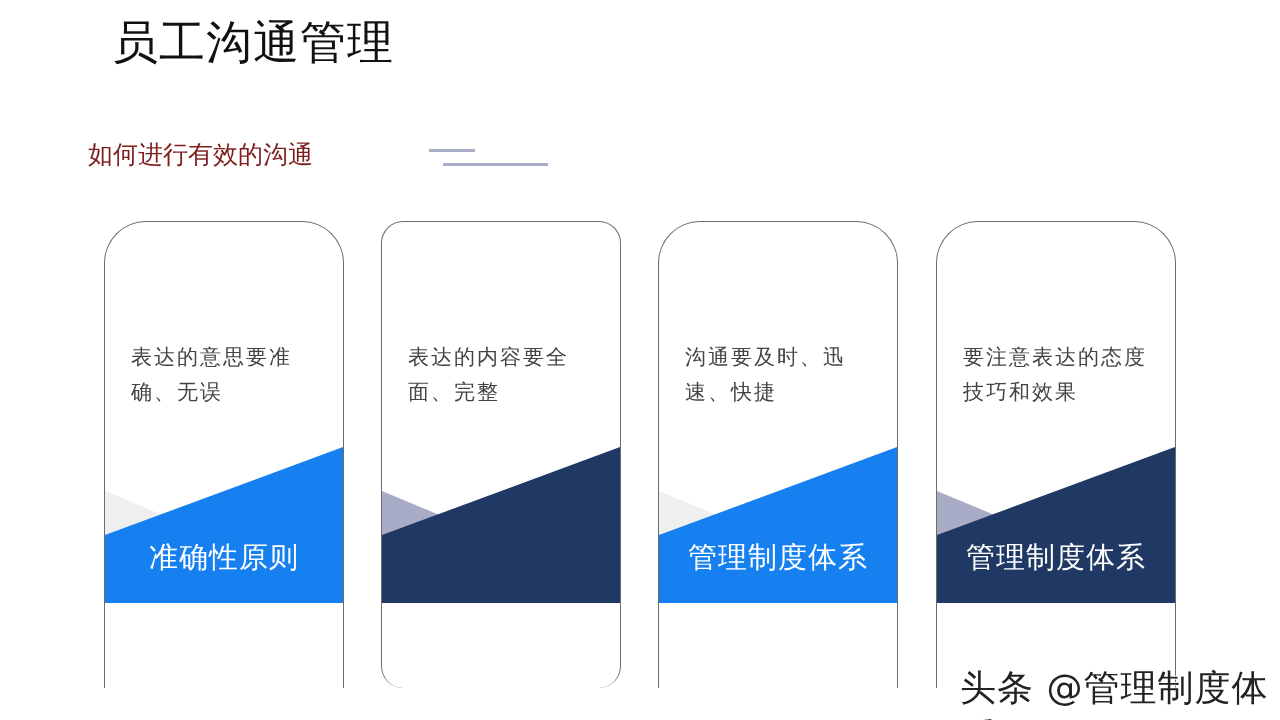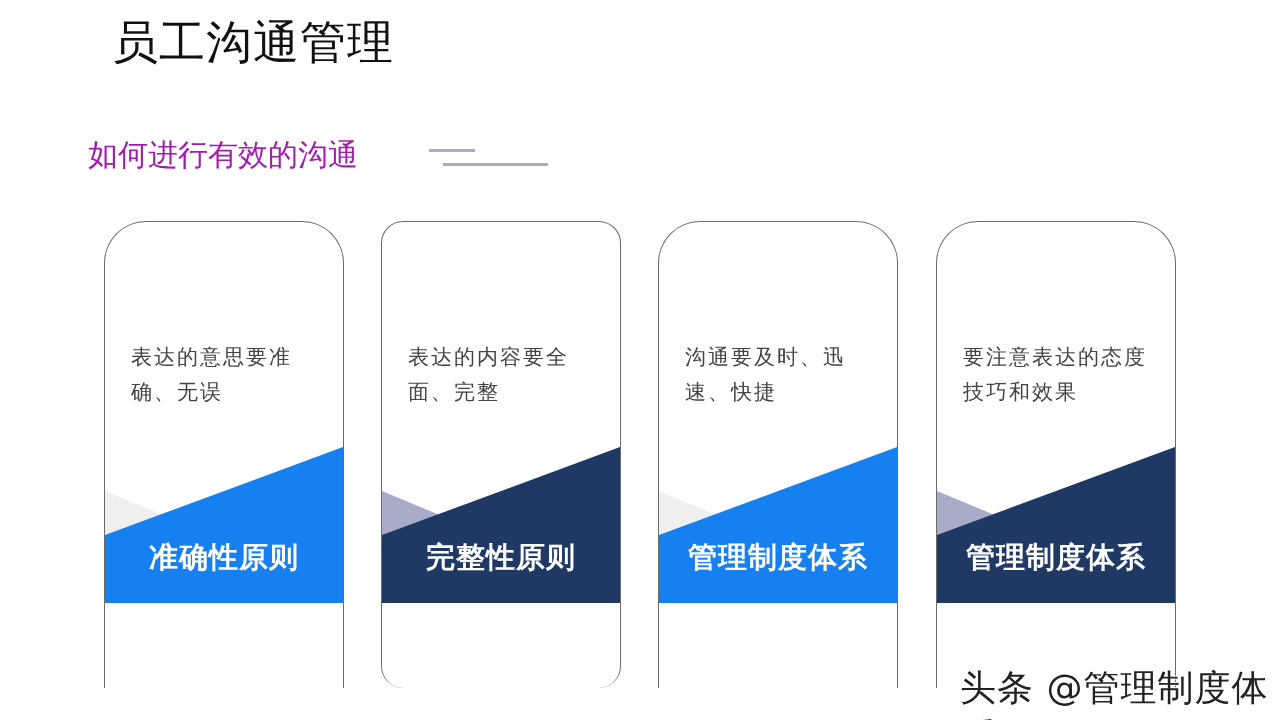--- a/index.html
+++ b/index.html
@@ -1,26 +1,26 @@
 <!DOCTYPE html>
 <html><head>
 <meta charset="utf-8">
 <style>
   html, body { margin:0; padding:0; }
   body { width:1280px; height:720px; background:#ffffff; position:relative; overflow:hidden;
          font-family:"DejaVu Sans","Liberation Sans",sans-serif; color:#111; }
   .title { position:absolute; left:88px; top:14px; font-size:46px; line-height:56px; color:#111; letter-spacing:1px;margin-left:24px; }
-  .subtitle { position:absolute; left:88px; top:134px; font-size:30px; line-height:42px; color:#a21caf; }
+  .subtitle { position:absolute; left:88px; top:134px; font-size:25px; line-height:42px; color:#7f1d1d; }
   .deco1 { position:absolute; left:429px; top:149px; width:46px; height:3px; background:#a9acc6; }
   .deco2 { position:absolute; left:443px; top:163px; width:105px; height:3px; background:#a9acc6; }
   .card { position:absolute; top:221px; width:240px; height:467px; box-sizing:border-box;
           border:1.5px solid #6b6b6b; border-bottom:none; border-radius:42px 42px 0 0; overflow:hidden; background:#fff; }
   .card svg.shape { position:absolute; left:0; top:0; }
   .card .desc { position:absolute; left:26px; top:118px; width:190px; font-size:21px; line-height:35px; color:#444; letter-spacing:2px; }
-  .card .name { position:absolute; left:0; right:0; top:316px; text-align:center; font-size:29px; font-weight:bold; color:#fff; letter-spacing:1px; }
+  .card .name { position:absolute; left:0; right:0; top:316px; text-align:center; font-size:29px; font-weight:normal; color:#fff; letter-spacing:1px; }
   .watermark { position:absolute; left:960px; top:664px; font-size:36px; color:#222; letter-spacing:1px;
                text-shadow:1px 1px 0 #fff, -1px -1px 0 #fff; }
 </style>
 </head>
 <body>
 
 <div class="title">员工沟通管理</div>
 <div class="subtitle">如何进行有效的沟通</div>
 <div class="deco1"></div>
 <div class="deco2"></div>
@@ -33,21 +33,20 @@
   <div class="desc">表达的意思要准确、无误</div>
   <div class="name">准确性原则</div>
 </div>
 
 <div class="card" style="left:381px;border-radius:22px;">
   <svg class="shape" width="240" height="381">
     <polygon points="0,269 60,294 0,316" fill="#a9acc6"></polygon>
     <polygon points="0,313 241,224 241,381 0,381" fill="#1f3864"></polygon>
   </svg>
   <div class="desc">表达的内容要全面、完整</div>
-  <div class="name">完整性原则</div>
 </div>
 
 <div class="card" style="left:658px;padding-left:36px;">
   <svg class="shape" width="240" height="381">
     <polygon points="0,269 60,294 0,316" fill="#efefef"></polygon>
     <polygon points="0,313 241,224 241,381 0,381" fill="#1680f0"></polygon>
   </svg>
   <div class="desc">沟通要及时、迅速、快捷</div>
   <div class="name">管理制度体系</div>
 </div>

